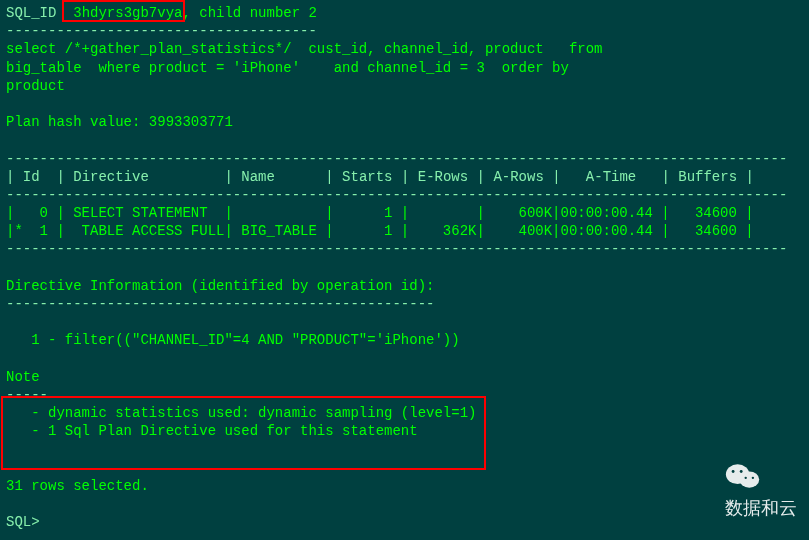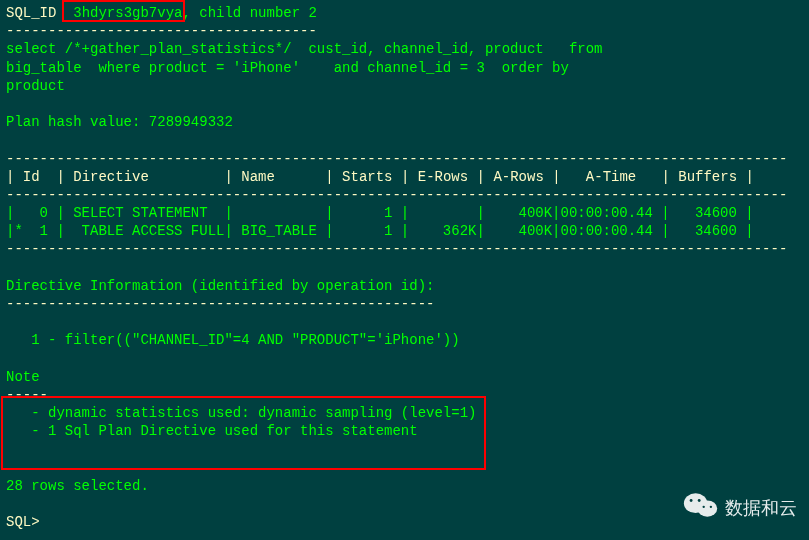--- a/index.html
+++ b/index.html
@@ -9,59 +9,59 @@
     font-family: "Courier New", monospace;
     font-size:14px;
     color:#00ff00;
     padding:4px 6px;
     overflow:hidden;
     position:relative;
     line-height:1.3;
   }
   pre { font-family:inherit; white-space:pre; }
   .hl-red { border:2px solid #ff0000; position:absolute; pointer-events:none; }
-  .yellow { color:#fef9c3; }
+  .yellow { color:#86efac; }
   .watermark {
     position:absolute; right:12px; bottom:20px;
-    display:flex; align-items:flex-end; gap:6px;
+    display:flex; align-items:flex-start; gap:6px;
     color:#ffffff; font-family:Arial, sans-serif;
-    font-size:18px; opacity:0.9;
+    font-size:18px; opacity:0.9;flex-direction:column;
   }
   .watermark svg { width:36px; height:30px; }
 </style>
 </head>
 <body>
 
 <pre><span class="yellow">SQL_ID</span>  <span>3hdyrs3gb7vya</span>, <span>child number 2</span>
 <span class="yellow">-------------------------------------</span>
 <span>select /*+gather_plan_statistics*/  cust_id, channel_id, product   from
 big_table  where product = 'iPhone'    and channel_id = 3  order by
 product</span>
 
-<span>Plan hash value: 7289949332</span>
+<span>Plan hash value: 3993303771</span>
 
 <span class="yellow">---------------------------------------------------------------------------------------------</span>
 <span class="yellow">| <span>Id</span>  | <span>Directive</span>         | <span>Name</span>      | <span>Starts</span> | <span>E-Rows</span> | <span>A-Rows</span> |   <span>A-Time</span>   | <span>Buffers</span> |</span>
 <span class="yellow">---------------------------------------------------------------------------------------------</span>
-<span>|   0 | SELECT STATEMENT  |           |      1 |        |    400K|00:00:00.44 |   34600 |</span>
+<span>|   0 | SELECT STATEMENT  |           |      1 |        |    600K|00:00:00.44 |   34600 |</span>
 <span>|*  1 |  TABLE ACCESS FULL| BIG_TABLE |      1 |    362K|    400K|00:00:00.44 |   34600 |</span>
 <span class="yellow">---------------------------------------------------------------------------------------------</span>
 
 <span>Directive Information (identified by operation id):</span>
 <span class="yellow">---------------------------------------------------</span>
 
 <span>   1 - filter(("CHANNEL_ID"=4 AND "PRODUCT"='iPhone'))</span>
 
 <span>Note</span>
 <span class="yellow">-----</span>
 <span>   - dynamic statistics used: dynamic sampling (level=1)</span>
 <span>   - 1 Sql Plan Directive used for this statement</span>
 
 
-<span>28 rows selected.</span>
+<span>31 rows selected.</span>
 
 <span class="yellow">SQL&gt;</span></pre>
 
 <div class="hl-red" style="left:62px; top:0px; width:123px; height:22px;"></div>
 <div class="hl-red" style="left:1px; top:396px; width:485px; height:74px;"></div>
 
 <div class="watermark">
   <svg viewBox="0 0 40 32">
     <ellipse cx="14" cy="14" rx="13" ry="11" fill="#ffffff"></ellipse>
     <ellipse cx="27" cy="20" rx="11" ry="9" fill="#ffffff"></ellipse>

